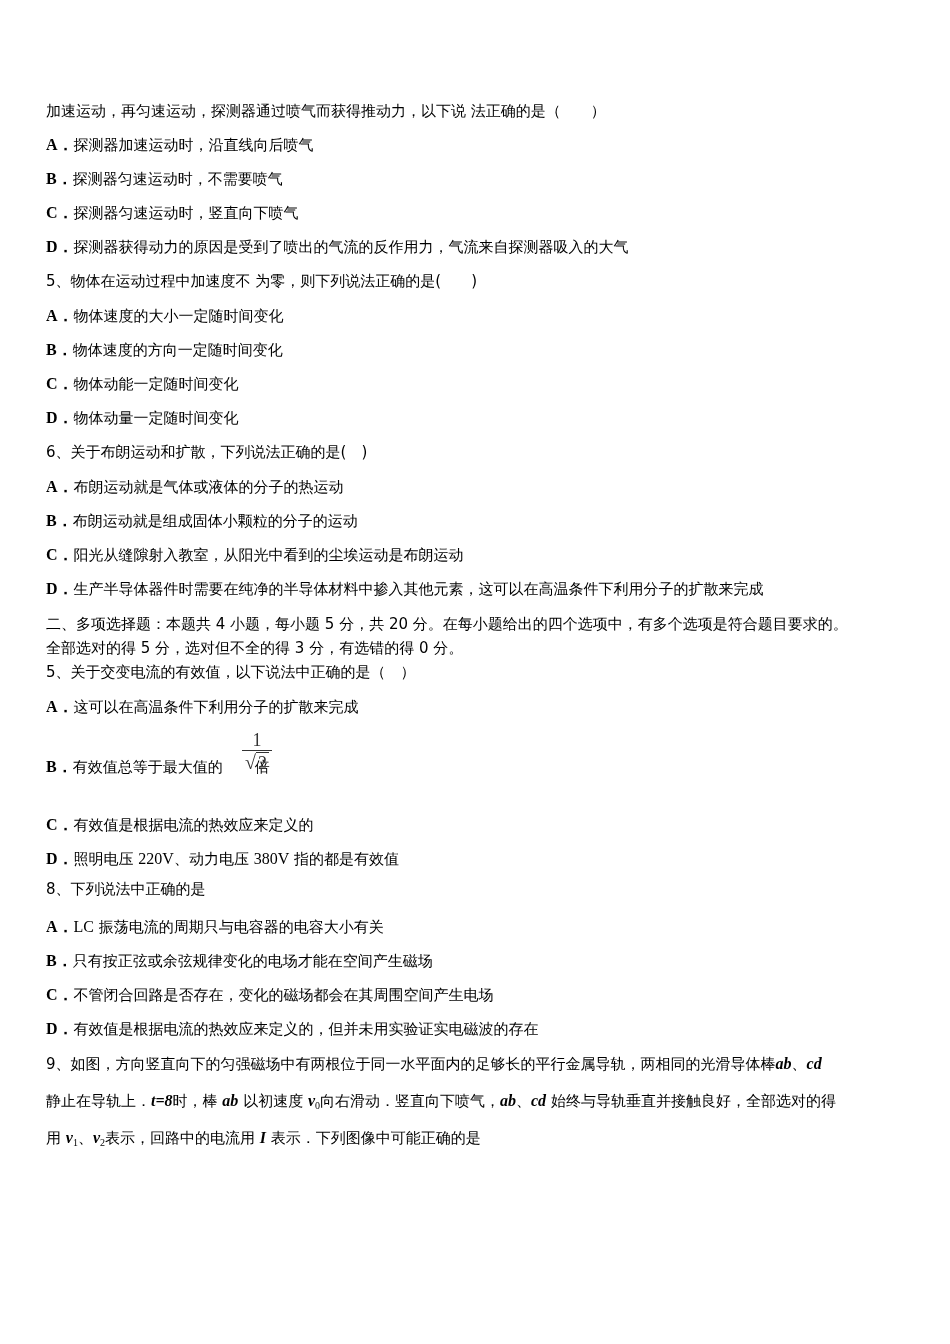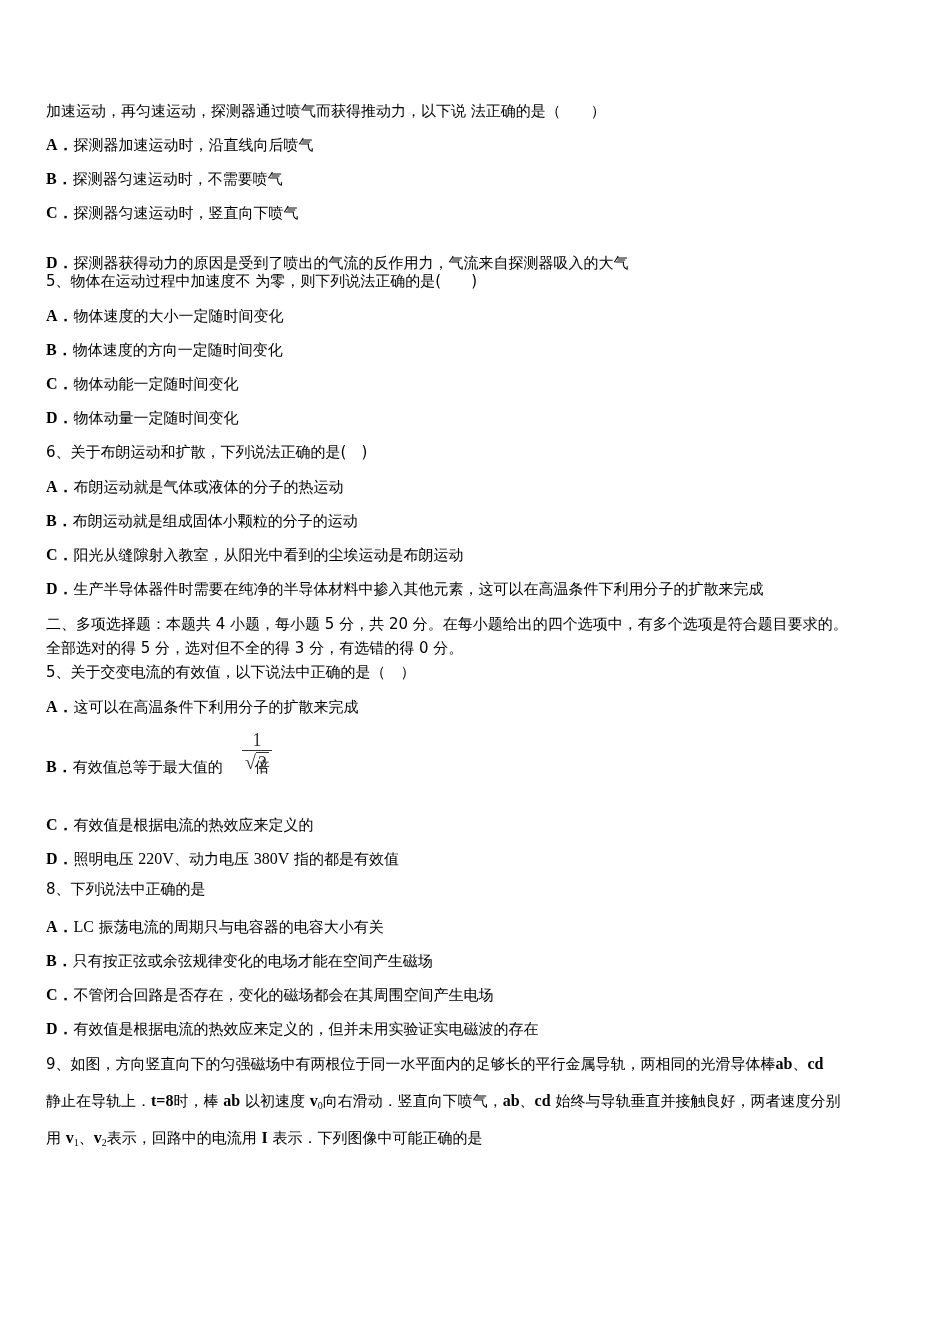--- a/index.html
+++ b/index.html
@@ -11,39 +11,39 @@
   .line {
     position: absolute; left: 46px;
     font-size: 15px; line-height: 20px; white-space: nowrap;
     font-family: "DejaVu Sans", "Liberation Sans", sans-serif;
   }
   .opt-letter {
     font-family: "Liberation Serif", "DejaVu Serif", serif;
     font-weight: bold; font-size: 16px;
   }
   .latin { font-family: "Liberation Serif", "DejaVu Serif", serif; font-weight: normal; font-size: 16px; }
-  .italic { font-family: "Liberation Serif", "DejaVu Serif", serif; font-weight: bold; font-size: 16px; }
+  .italic { font-family: "Liberation Serif", "DejaVu Serif", serif; font-style: italic; font-weight: bold; font-size: 16px; }
   .sub { font-size: 10px; vertical-align: -3px; font-family: "Liberation Serif", serif; }
   .frac {
     position: absolute; display: inline-block; text-align: center;
     font-family: "Liberation Serif", "DejaVu Serif", serif; font-size: 18px; color: #333;
   }
   .frac .num { display: block; line-height: 20px; }
   .frac .den { display: block; line-height: 22px; }
   .sqrt-sign { font-size: 20px; }
   .sqrt-body { border-top: 1px solid #333; padding: 0 2px; }
 </style>
 </head>
 <body>
 
 <div class="line" style="top:101px">加速运动，再匀速运动，探测器通过喷气而获得推动力，以下说 法正确的是（　　）</div>
 <div class="line" style="top:135px"><span class="opt-letter">A．</span><span>探测器加速运动时，沿直线向后喷气</span></div>
 <div class="line" style="top:169px"><span class="opt-letter">B．</span><span>探测器匀速运动时，不需要喷气</span></div>
 <div class="line" style="top:203px"><span class="opt-letter">C．</span><span>探测器匀速运动时，竖直向下喷气</span></div>
-<div class="line" style="top:253px"><span class="opt-letter">D．</span><span>探测器获得动力的原因是受到了喷出的气流的反作用力，气流来自探测器吸入的大气</span></div>
+<div class="line" style="top:237px"><span class="opt-letter">D．</span><span>探测器获得动力的原因是受到了喷出的气流的反作用力，气流来自探测器吸入的大气</span></div>
 
 <div class="line" style="top:271px">5、物体在运动过程中加速度不 为零，则下列说法正确的是(　　)</div>
 <div class="line" style="top:306px"><span class="opt-letter">A．</span><span>物体速度的大小一定随时间变化</span></div>
 <div class="line" style="top:340px"><span class="opt-letter">B．</span><span>物体速度的方向一定随时间变化</span></div>
 <div class="line" style="top:374px"><span class="opt-letter">C．</span><span>物体动能一定随时间变化</span></div>
 <div class="line" style="top:408px"><span class="opt-letter">D．</span><span>物体动量一定随时间变化</span></div>
 
 <div class="line" style="top:442px">6、关于布朗运动和扩散，下列说法正确的是(　)</div>
 <div class="line" style="top:477px"><span class="opt-letter">A．</span><span>布朗运动就是气体或液体的分子的热运动</span></div>
 <div class="line" style="top:511px"><span class="opt-letter">B．</span><span>布朗运动就是组成固体小颗粒的分子的运动</span></div>
@@ -65,14 +65,14 @@
 <div class="line" style="top:815px"><span class="opt-letter">C．</span><span>有效值是根据电流的热效应来定义的</span></div>
 <div class="line" style="top:849px"><span class="opt-letter">D．</span><span>照明电压</span> <span class="latin">220V</span><span>、动力电压</span> <span class="latin">380V</span> <span>指的都是有效值</span></div>
 
 <div class="line" style="top:879px">8、下列说法中正确的是</div>
 <div class="line" style="top:917px"><span class="opt-letter">A．</span><span class="latin">LC</span> <span>振荡电流的周期只与电容器的电容大小有关</span></div>
 <div class="line" style="top:951px"><span class="opt-letter">B．</span><span>只有按正弦或余弦规律变化的电场才能在空间产生磁场</span></div>
 <div class="line" style="top:985px"><span class="opt-letter">C．</span><span>不管闭合回路是否存在，变化的磁场都会在其周围空间产生电场</span></div>
 <div class="line" style="top:1019px"><span class="opt-letter">D．</span><span>有效值是根据电流的热效应来定义的，但并未用实验证实电磁波的存在</span></div>
 
 <div class="line" style="top:1054px"><span>9、如图，方向竖直向下的匀强磁场中有两根位于同一水平面内的足够长的平行金属导轨，两相同的光滑导体棒</span><span class="italic">ab</span><span>、</span><span class="italic">cd</span></div>
-<div class="line" style="top:1091px"><span>静止在导轨上．</span><span class="italic">t=8</span><span>时，棒</span> <span class="italic">ab</span> <span>以初速度</span> <span class="italic">v</span><span class="sub">0</span><span>向右滑动．竖直向下喷气，</span><span class="italic">ab</span><span>、</span><span class="italic">cd</span> <span>始终与导轨垂直并接触良好，两者速度分别</span></div>
+<div class="line" style="top:1091px"><span>静止在导轨上．</span><span class="italic">t=8</span><span>时，棒</span> <span class="italic">ab</span> <span>以初速度</span> <span class="italic">v</span><span class="sub">0</span><span>向右滑动．竖直向下喷气，</span><span class="italic">ab</span><span>、</span><span class="italic">cd</span> <span>始终与导轨垂直并接触良好，全部选对的得</span></div>
 <div class="line" style="top:1128px"><span>用</span> <span class="italic">v</span><span class="sub">1</span><span>、</span><span class="italic">v</span><span class="sub">2</span><span>表示，回路中的电流用</span> <span class="italic">I</span> <span>表示．下列图像中可能正确的是</span></div>
 
 </body></html>

